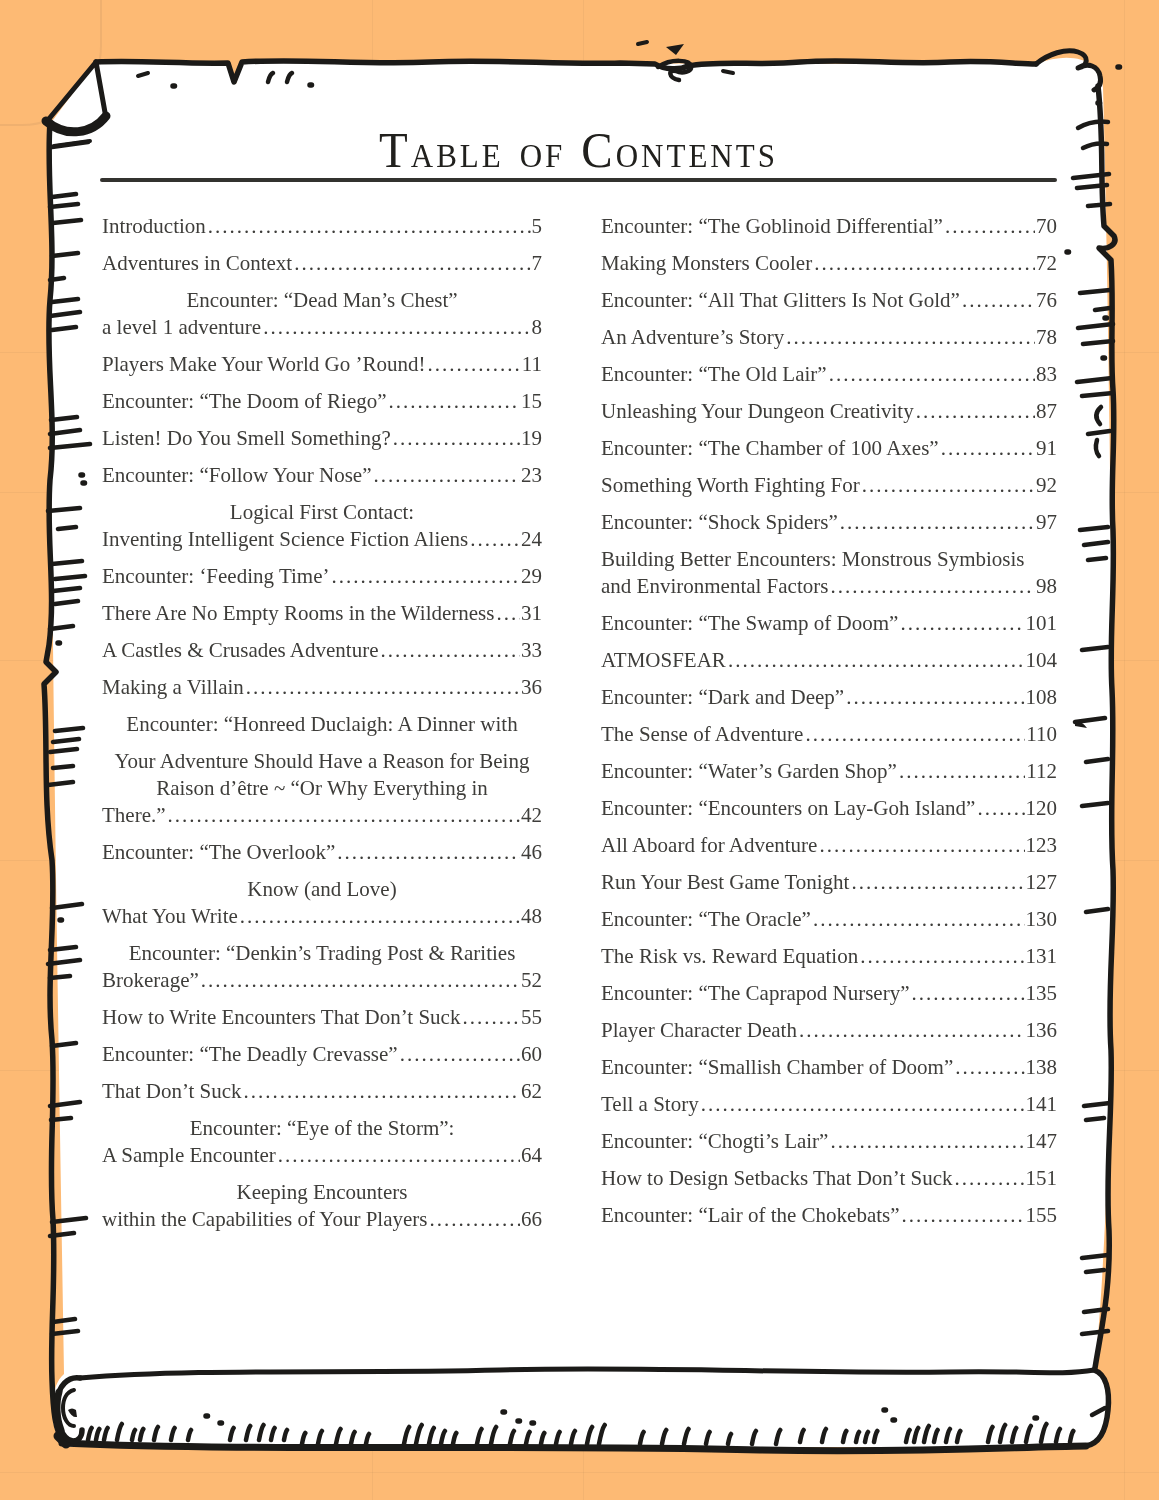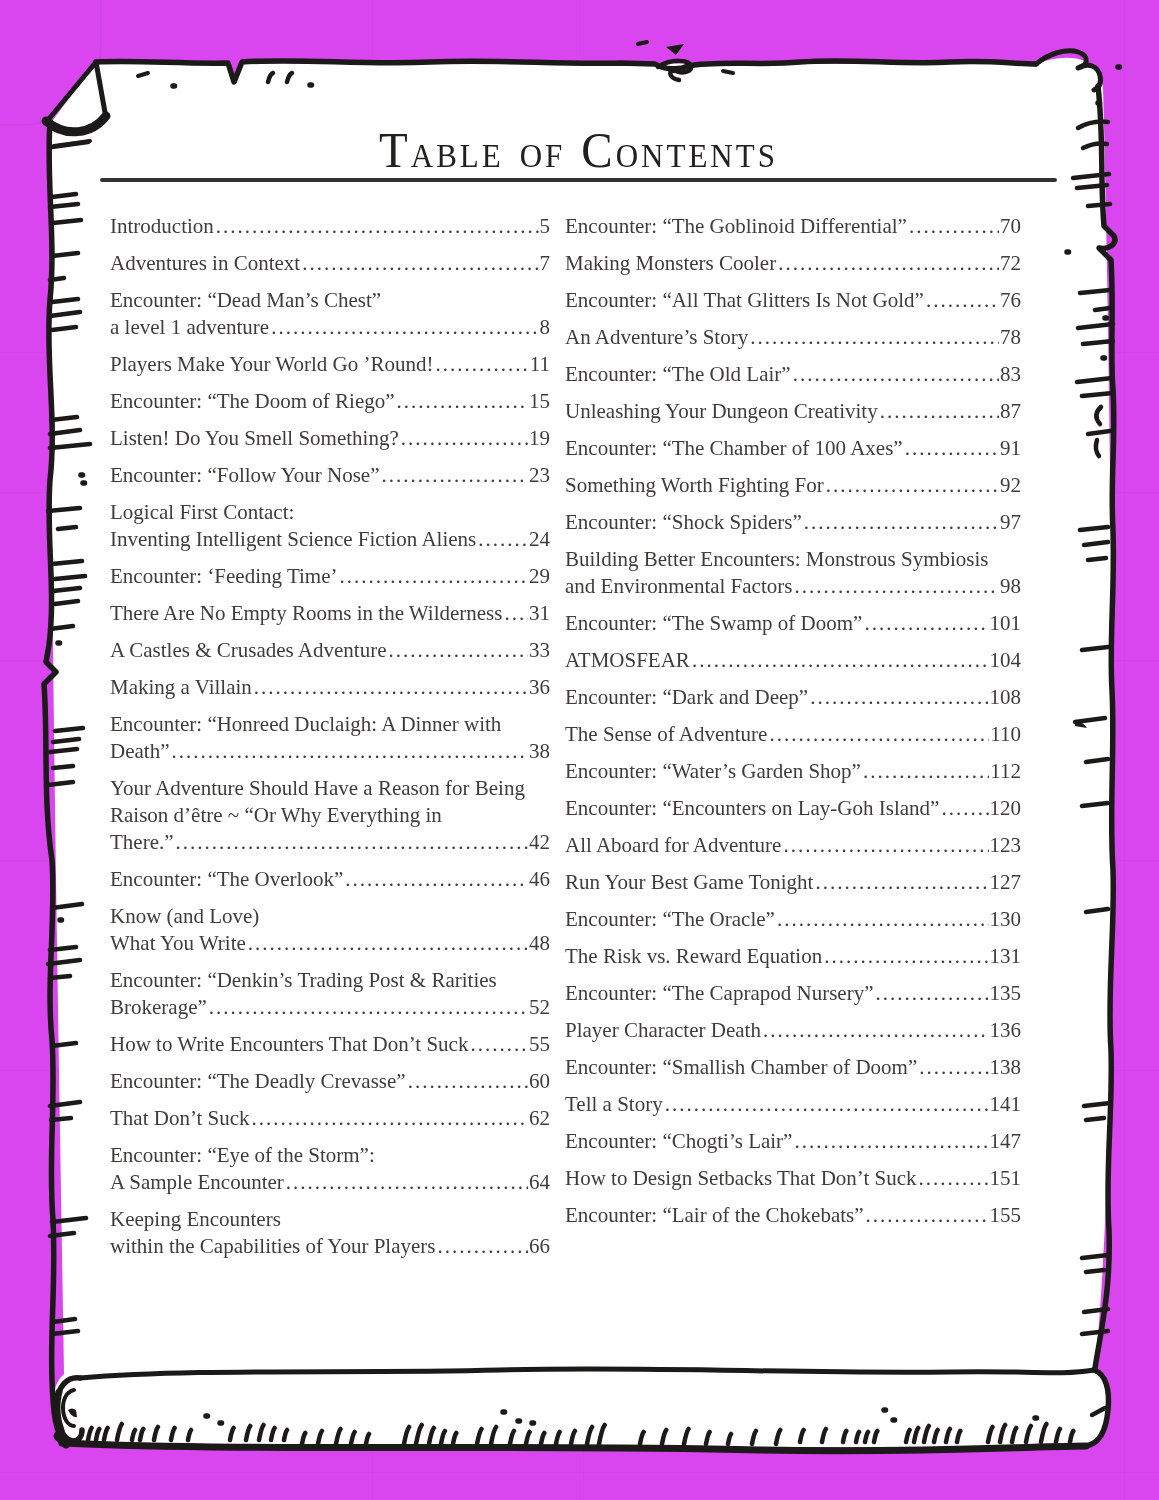--- a/index.html
+++ b/index.html
@@ -1,31 +1,31 @@
 <!DOCTYPE html>
 <html><head>
 <meta charset="utf-8">
 <style>
   html,body{margin:0;padding:0;background:#e9eae8;}
-  .stage{position:relative;width:1159px;height:1500px;background:#d946ef;overflow:hidden;
+  .stage{position:relative;width:1159px;height:1500px;background:#fdba74;overflow:hidden;
          font-family:"Liberation Serif",serif;}
   .crease{position:absolute;background:rgba(70,70,62,.055);}
   .corner-arc{position:absolute;left:-72px;top:-78px;width:170px;height:200px;
               border:2px solid rgba(60,60,55,.07);border-radius:0 0 80px 0;background:transparent;}
   svg.border{position:absolute;left:0;top:0;width:1159px;height:1500px;pointer-events:none;}
   .title{position:absolute;left:100px;top:122px;width:957px;text-align:center;color:#21201d;
          letter-spacing:3px;line-height:52px;transform:scaleY(1.08);transform-origin:center top;
          white-space:nowrap;}
   .title .w{margin:0 8px;}
   .title .cap{font-size:47px;}
   .title .rest{font-size:31px;}
   .rule{position:absolute;left:100px;top:178px;width:957px;height:4px;background:#33322f;border-radius:2px;}
   .col{position:absolute;top:213px;color:#3e3d3a;font-size:21px;line-height:27px;}
-  .col1{left:110px;width:440px;}
-  .col2{left:565px;width:456px;}
+  .col1{left:102px;width:440px;text-align:center;}
+  .col2{left:601px;width:456px;}
   .entry{margin-bottom:10px;}
   .line{white-space:nowrap;}
   .row{display:flex;align-items:baseline;}
   .t{flex:0 0 auto;white-space:nowrap;padding-right:2px;}
   .leader{flex:1 1 auto;min-width:8px;overflow:hidden;white-space:nowrap;letter-spacing:2px;}
   .leader::after{content:"........................................................................................................................";}
   .pg{flex:0 0 auto;padding-left:1px;}
   .t sup{font-size:.82em;vertical-align:.28em;line-height:0;}
 </style>
 </head>
@@ -191,25 +191,20 @@
       </div>
       <div class="entry">
         <div class="row">
           <span class="t">Making a Villain</span>
           <span class="leader"></span>
           <span class="pg">36</span>
         </div>
       </div>
       <div class="entry">
         <div class="line">Encounter: “Honreed Duclaigh: A Dinner with</div>
-        <div class="row">
-          <span class="t">Death”</span>
-          <span class="leader"></span>
-          <span class="pg">38</span>
-        </div>
       </div>
       <div class="entry">
         <div class="line">Your Adventure Should Have a Reason for Being</div>
         <div class="line">Raison d’être ~ “Or Why Everything in</div>
         <div class="row">
           <span class="t">There.”</span>
           <span class="leader"></span>
           <span class="pg">42</span>
         </div>
       </div>

